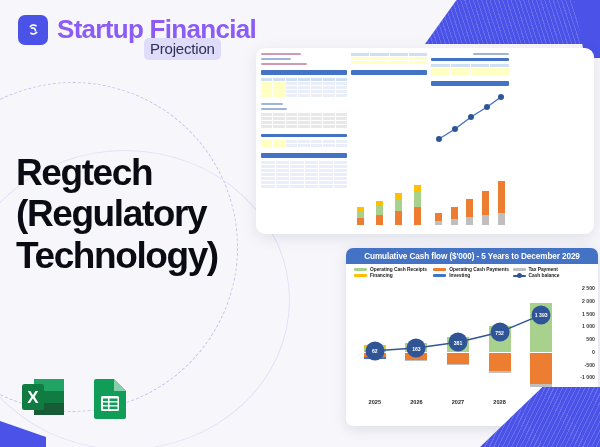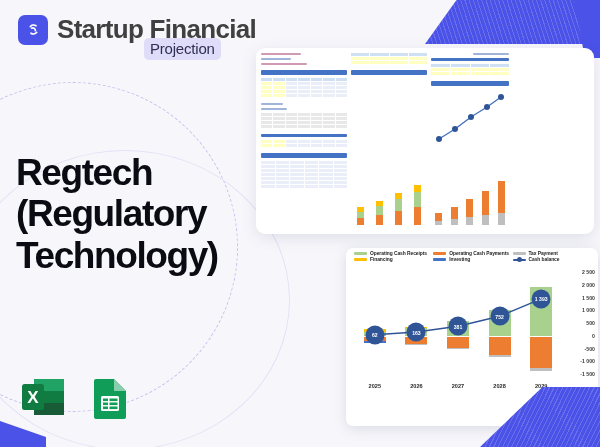--- a/index.html
+++ b/index.html
@@ -52,21 +52,21 @@
     border:1px solid #e3e2f6; border-radius:50%;
   }
 
   
   .brand { position:absolute; left:18px; top:14px; display:flex; align-items:center; gap:9px; }
   .brand-mark{
     width:30px; height:30px; border-radius:7px; background:#4b52e8;
     display:flex; align-items:center; justify-content:center; flex:0 0 auto;
   }
   .brand-name{
-    font-size:26px; font-weight:700; color:#404040; letter-spacing:-.7px;
+    font-size:26px; font-weight:700; color:#8b5cf6; letter-spacing:-.7px;
     white-space:nowrap;
   }
   .brand-sub{
     position:absolute; left:144px; top:38px;
     font-size:15px; color:#2f2f55; letter-spacing:-.2px;
     background:#dedcf8; padding:2px 6px 3px; border-radius:5px;
   }
 
   
   .headline{
@@ -437,20 +437,21 @@
                 <div class="mc-seg" style="background:#ed7d31;height:32px"></div>
                 <div class="mc-seg" style="background:#bfbfbf;height:12px"></div>
               </div>
           </div>
         </div>
       </div>
     </div>
   </div>
 
   <div class="chart-card">
+    <div class="chart-title">Cumulative Cash flow ($'000) - 5 Years to December 2029</div>
     <div class="chart-legend">
         <div class="leg">
           <span class="leg-sw" style="background: rgb(169, 209, 142);"></span>
           <span class="leg-t">Operating Cash Receipts</span>
         </div>
         <div class="leg">
           <span class="leg-sw" style="background: rgb(237, 125, 49);"></span>
           <span class="leg-t">Operating Cash Payments</span>
         </div>
         <div class="leg">

